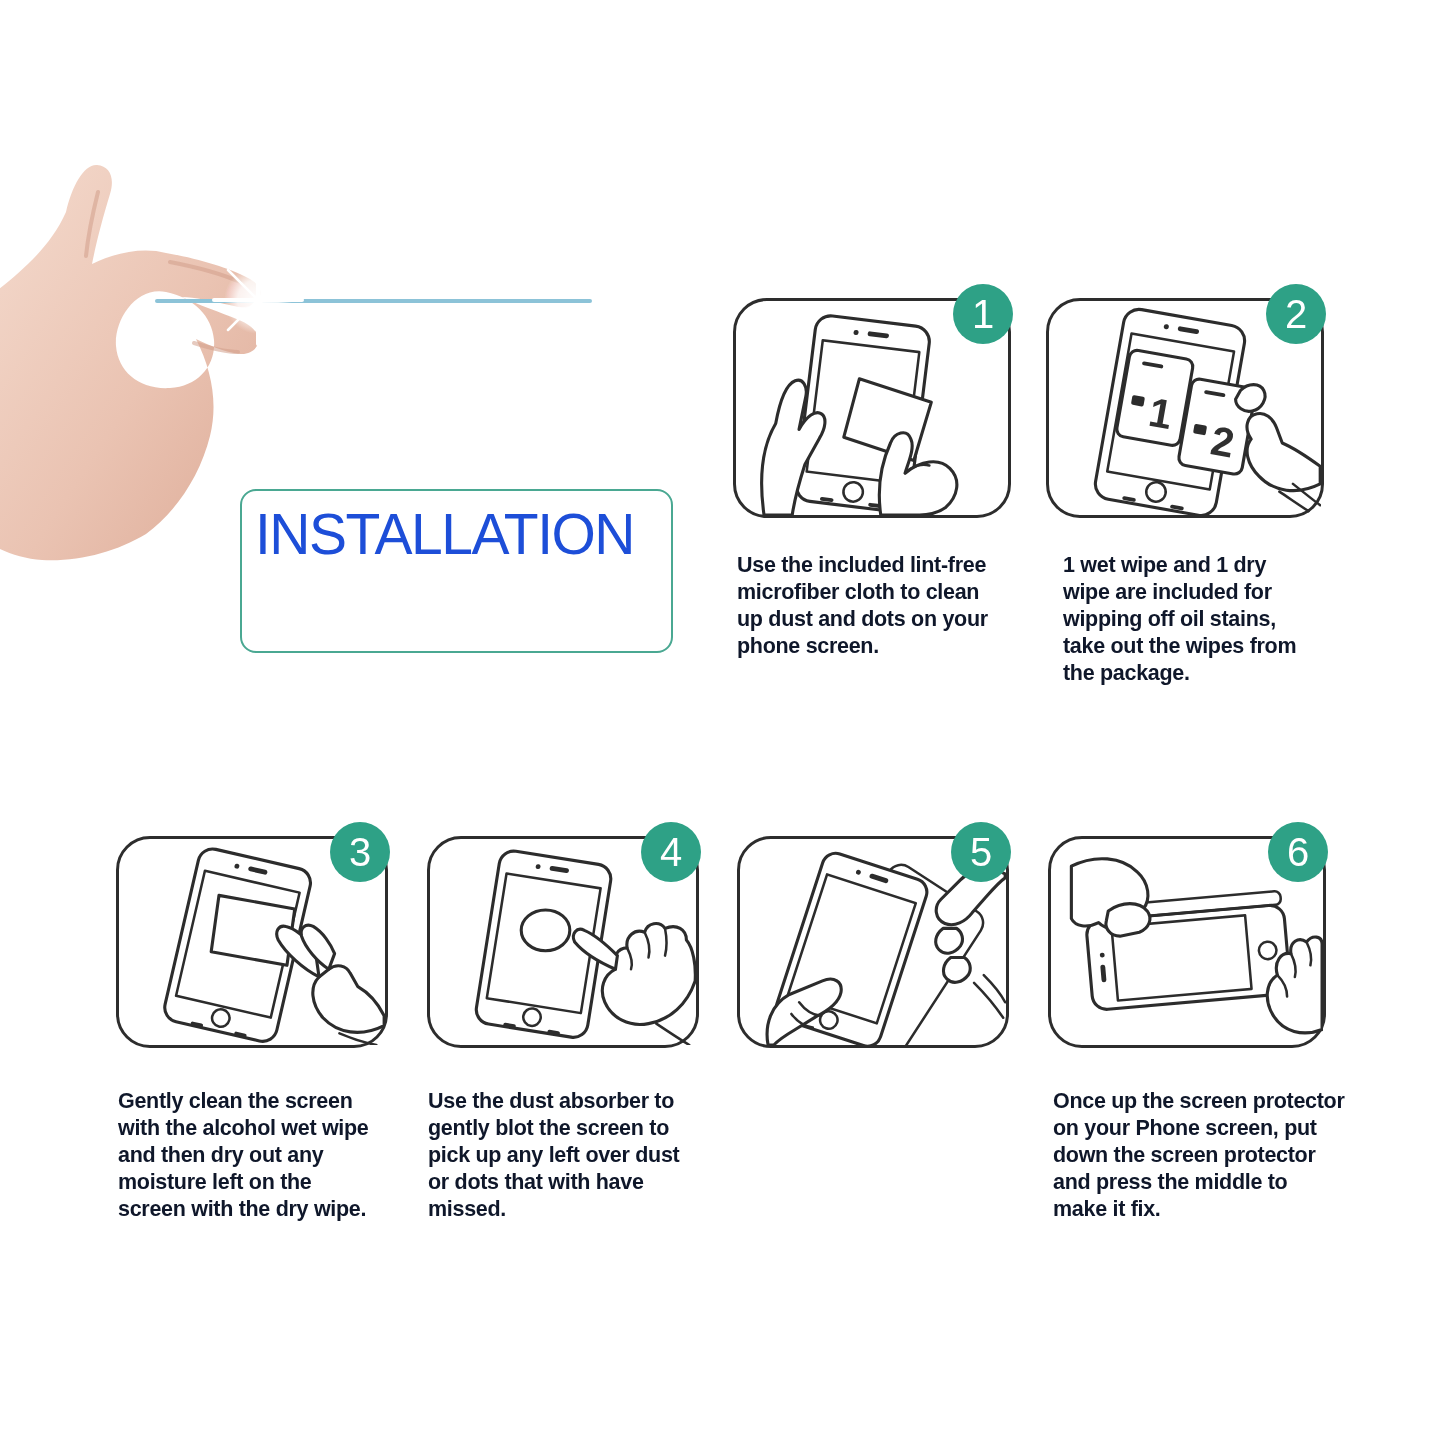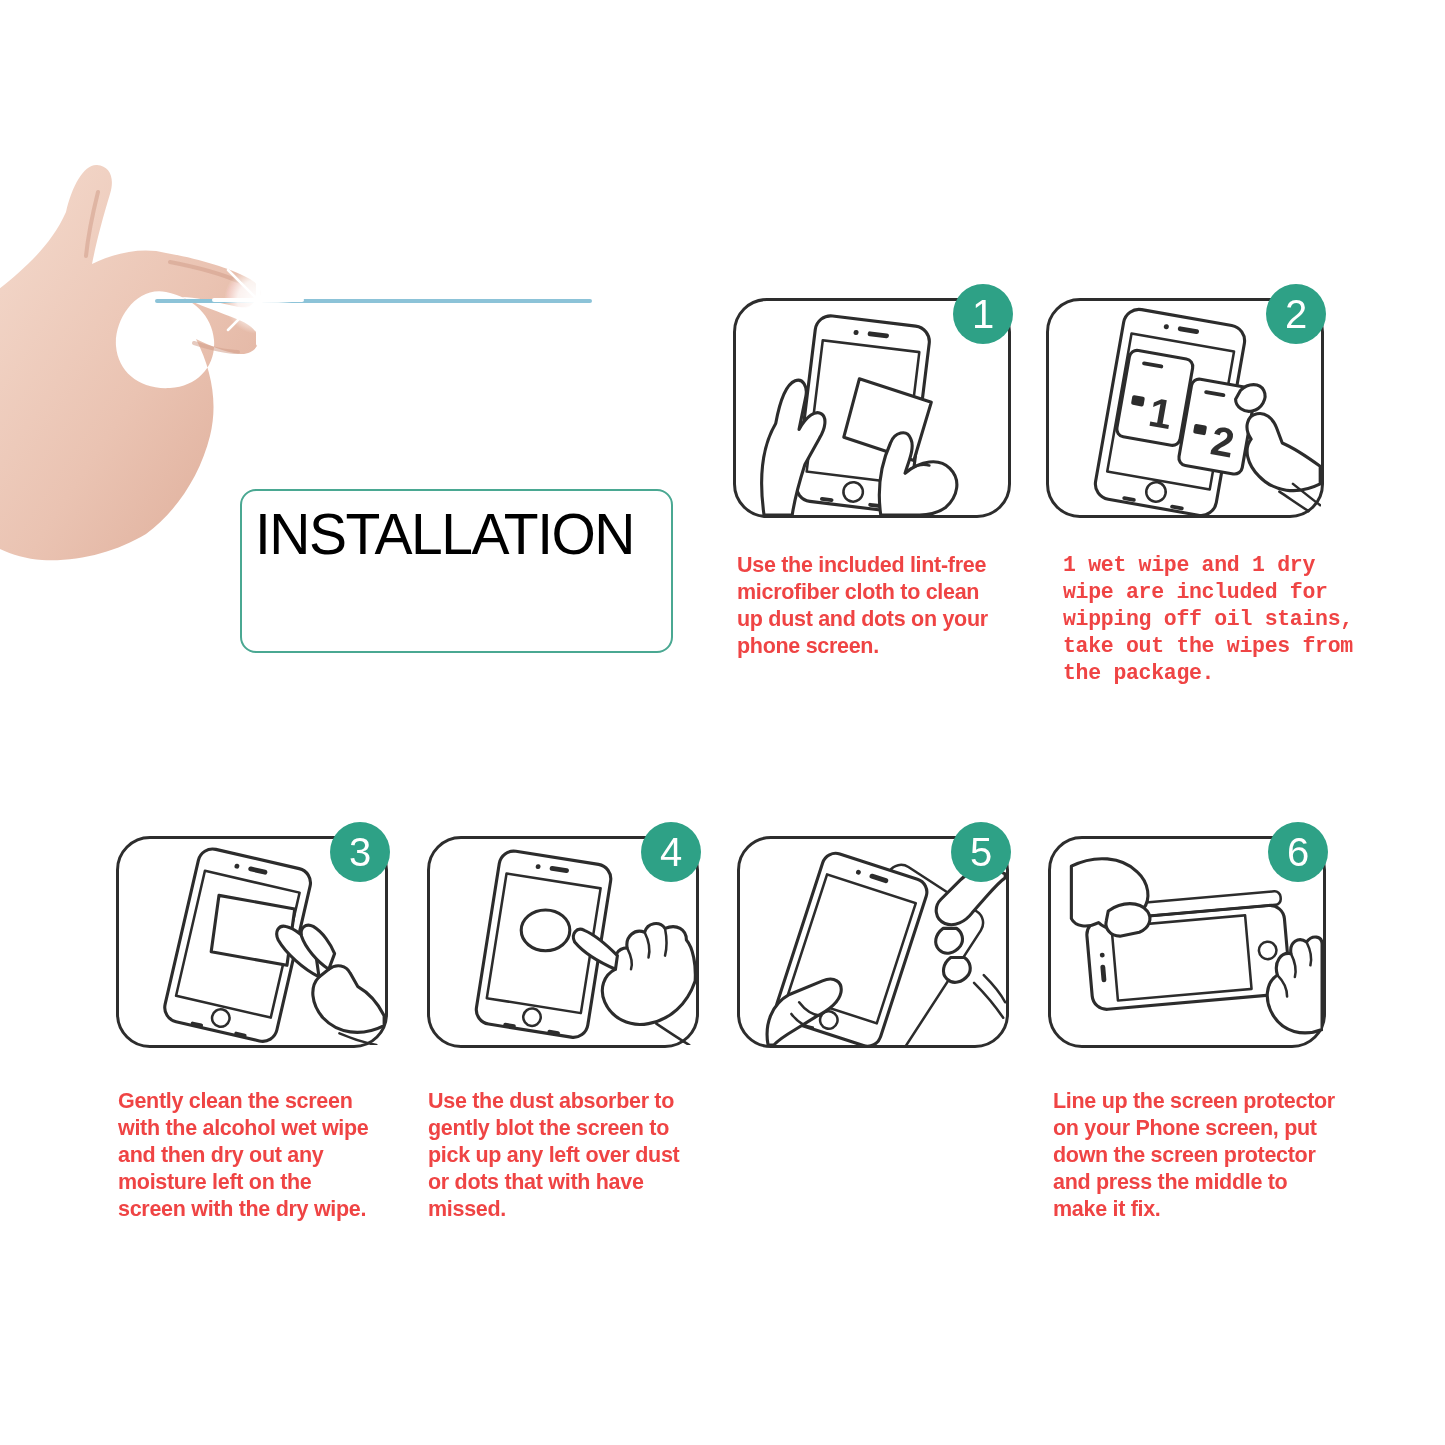--- a/index.html
+++ b/index.html
@@ -3,39 +3,39 @@
 <meta charset="utf-8">
 <style>
   html,body{margin:0;padding:0;background:#ffffff;}
   #stage{position:relative;width:1445px;height:1445px;background:#ffffff;overflow:hidden;
          font-family:"Liberation Sans",sans-serif;}
   
   .title-box{position:absolute;left:240px;top:489px;width:433px;height:164px;
              border:2.5px solid #4aa892;border-radius:16px;box-sizing:border-box;
              padding:8px 0 0 13px;}
   .title-line{font-size:57px;line-height:71px;font-weight:400;letter-spacing:-1.5px;
-              color:#000000;white-space:nowrap;}
+              color:#1d4ed8;white-space:nowrap;}
   
   .step-box{position:absolute;border:3.5px solid #2d2d2d;border-radius:34px;
             box-sizing:border-box;background:#ffffff;}
   .b1{left:733px;top:298px;width:278px;height:220px;}
   .b2{left:1046px;top:298px;width:278px;height:220px;}
   .b3{left:116px;top:836px;width:272px;height:212px;}
   .b4{left:427px;top:836px;width:272px;height:212px;}
   .b5{left:737px;top:836px;width:272px;height:212px;}
   .b6{left:1048px;top:836px;width:278px;height:212px;}
   .step-box svg{position:absolute;left:0;top:0;width:100%;height:100%;}
   .badge{position:absolute;width:60px;height:60px;border-radius:50%;background:#2ea186;
          color:#ffffff;font-size:40px;font-weight:400;display:flex;align-items:center;
          justify-content:center;z-index:5;}
   
   .caption{position:absolute;font-size:21.5px;line-height:27px;font-weight:700;
-           color:#ef4444;letter-spacing:-0.3px;white-space:pre-line;}
+           color:#0f172a;letter-spacing:-0.3px;white-space:pre-line;}
   .c1{left:737px;top:552px;width:330px;}
-  .c2{left:1063px;top:552px;width:330px;font-family:Liberation Mono, monospace;}
+  .c2{left:1063px;top:552px;width:330px;}
   .c3{left:118px;top:1088px;width:330px;}
   .c4{left:428px;top:1088px;width:330px;}
   .c5{left:737px;top:1088px;width:345px;}
   .c6{left:1053px;top:1088px;width:345px;}
   
   .ink{fill:#ffffff;stroke:#2c2c2c;stroke-width:3.2;stroke-linejoin:round;stroke-linecap:round;}
   .ln{fill:none;stroke:#2c2c2c;stroke-width:2.6;stroke-linejoin:round;stroke-linecap:round;}
   .dk{fill:#2c2c2c;stroke:none;}
   .pkt-digit{font-family:"Liberation Sans",sans-serif;font-size:42px;font-weight:700;fill:#303030;}
   
@@ -252,19 +252,19 @@
         C36,92 24,90 20,82 Z"></path>
       <path class="ink" d="M58,74 C72,64 90,64 98,74 C104,82 100,92 90,96 L70,100 C60,100 54,92 56,84 Z"></path>
       <path class="ink" d="M278,196 C258,204 238,198 228,182 C218,166 220,148 232,140 C228,126 236,116 246,118
         C244,106 254,100 262,106 C268,98 278,100 278,108 Z"></path>
       <path class="ln" d="M232,140 C238,146 242,154 242,162 M246,118 C250,126 252,134 250,142 M262,106 C266,114 268,122 266,130"></path>
     </svg>
   </div>
   <div class="badge" style="left:1268px;top:822px;">
     <span>6</span>
   </div>
-  <div class="caption c6">Line up the screen protector
+  <div class="caption c6">Once up the screen protector
 on your Phone screen, put
 down the screen protector
 and press the middle to
 make it fix.</div>
 
 </div>
 
 </body></html>

